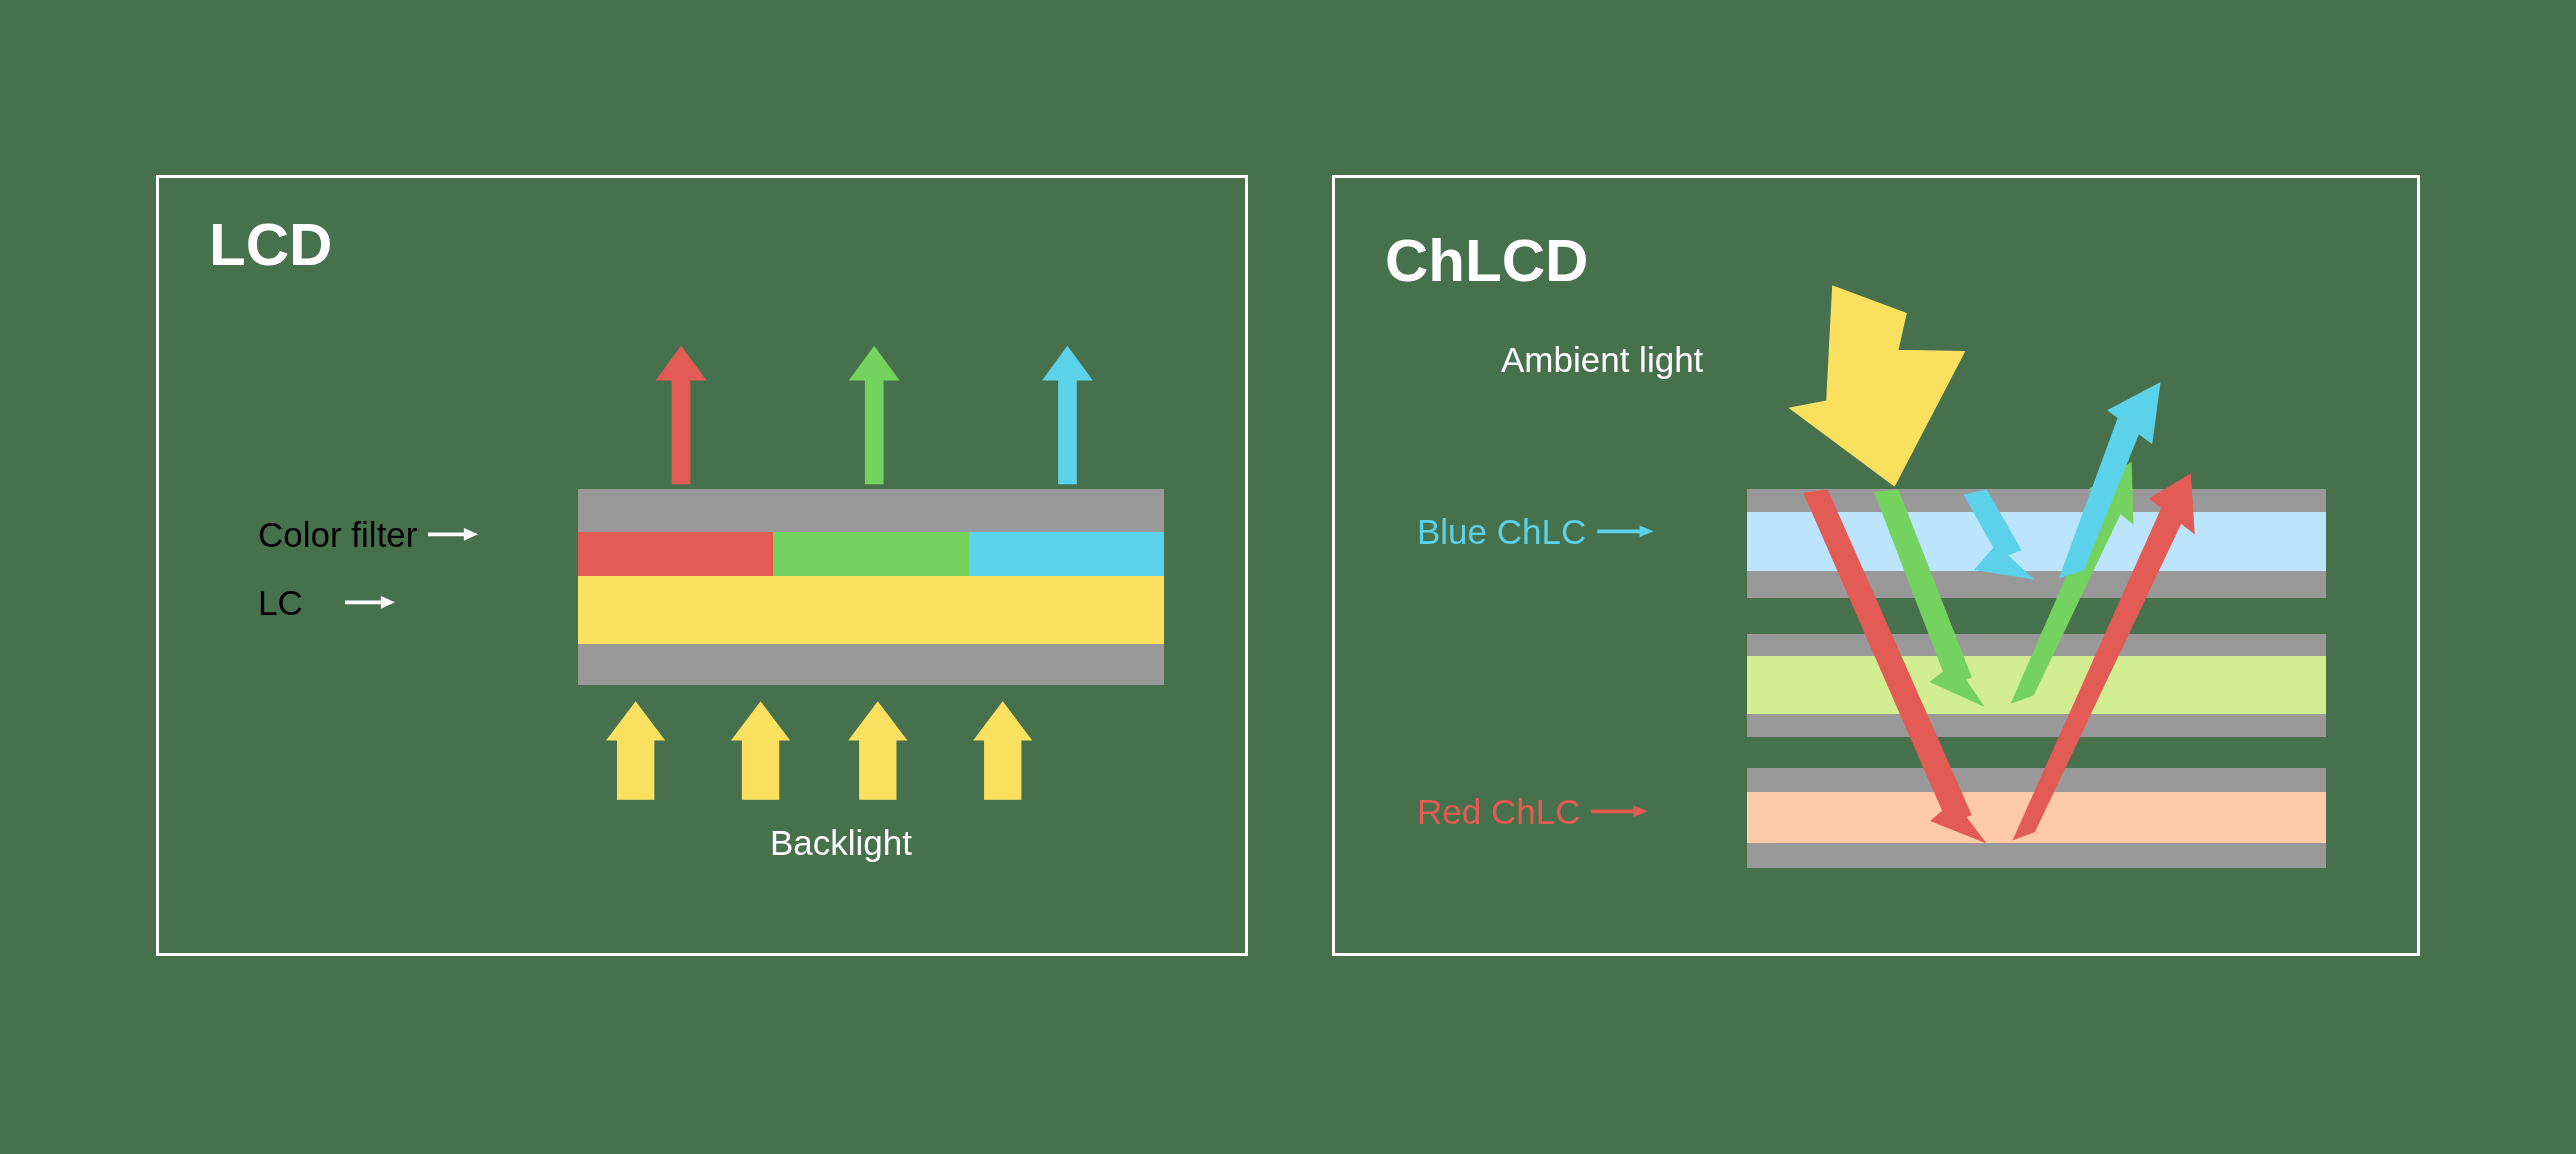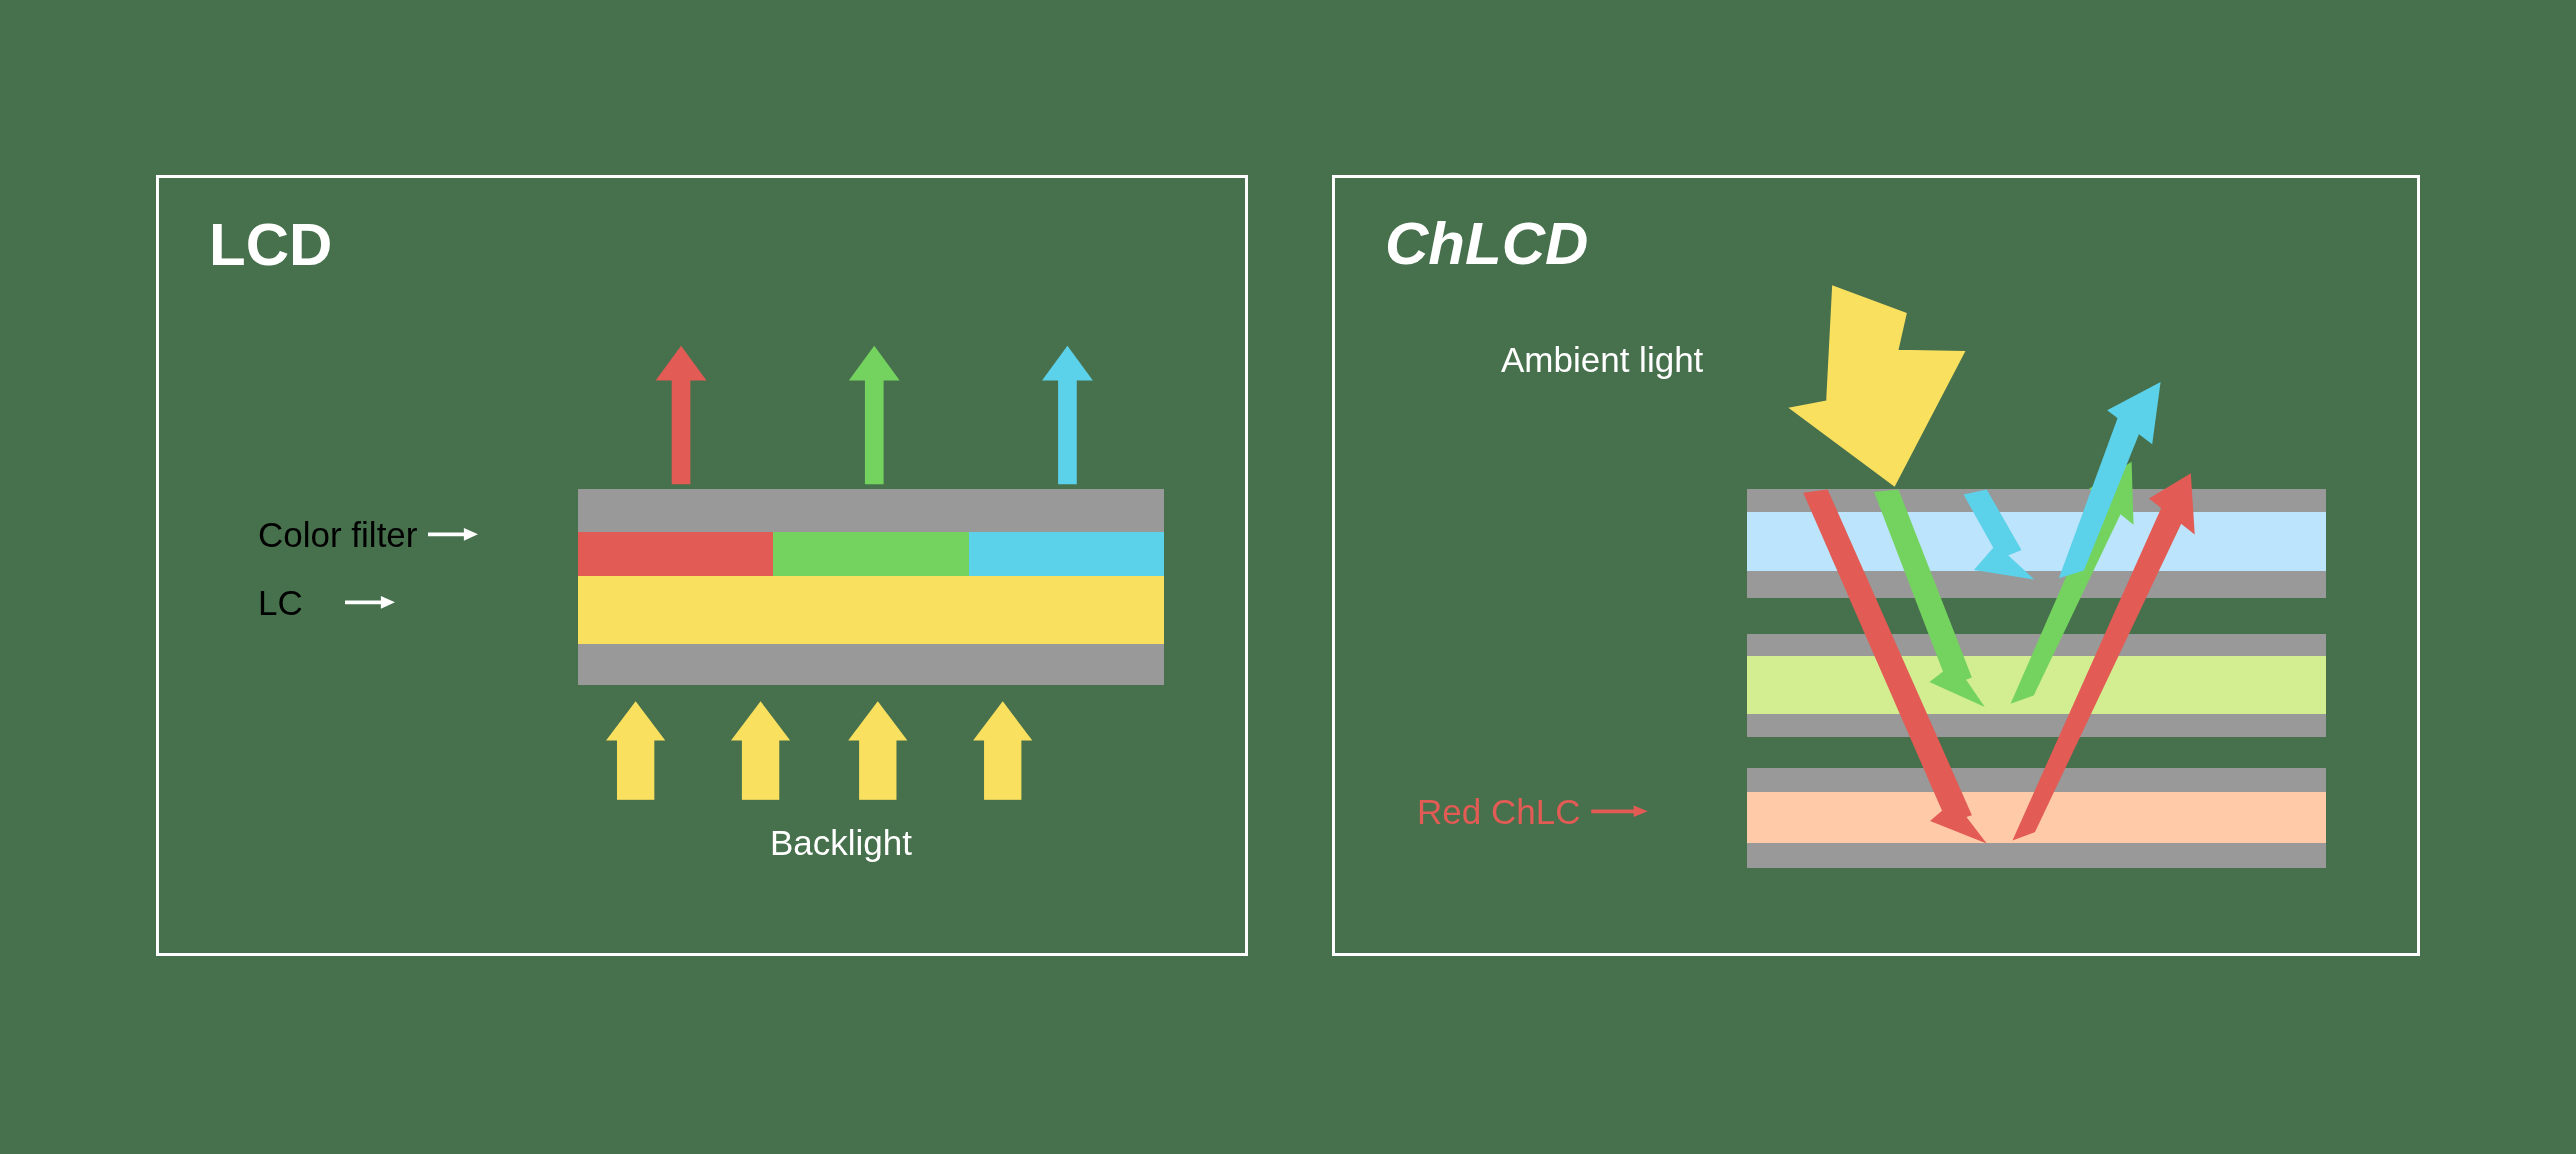--- a/index.html
+++ b/index.html
@@ -25,21 +25,21 @@
 
   .panel-title {
     position: absolute;
     color: #ffffff;
     font-weight: 800;
     font-size: 60px;
     letter-spacing: 0px;
     white-space: nowrap;
   }
   #title-lcd { left: 50px; top: 32px; }
-  #title-chlcd { left: 50px; top: 31px; font-style: italic; }
+  #title-chlcd { left: 50px; top: 48px; }
 
   .stack { position: absolute; }
 
   .band { position: absolute; left: 0; }
   .label-row {
     position: absolute;
     display: flex;
     align-items: center;
     justify-content: flex-start;
     white-space: nowrap;
@@ -179,20 +179,27 @@
     </g>
 
     <g>
       <polygon fill="#5cd1ea" points="3197,898 3236,886 3330,653 3292,639"></polygon>
       <polygon fill="#5cd1ea" points="3355,593 3342,690 3272,637"></polygon>
     </g>
   </svg>
 
   <div class="caption" id="cap-ambient" style="left:1481px; top:340px; color:#ffffff;margin-left:20px;">Ambient light</div>
 
+  <div class="label-row" id="lbl-blue-chlc" style="left:1417px; top:512px; width:325px; height:39px; color:#5cd1ea;">
+    <span class="label-text">Blue ChLC</span>
+    <svg class="lead-arrow" width="57" height="16.7" viewBox="0 0 88 26">
+      <line x1="0" y1="13" x2="70" y2="13" stroke="#5cd1ea" stroke-width="6"></line>
+      <polygon points="88,13 66,4 66,22" fill="#5cd1ea"></polygon>
+    </svg>
+  </div>
 
 
   <div class="label-row" id="lbl-red-chlc" style="left:1417px; top:792px; width:325px; height:39px; color:#e25b54;">
     <span class="label-text">Red ChLC</span>
     <svg class="lead-arrow" width="57" height="16.7" viewBox="0 0 88 26">
       <line x1="0" y1="13" x2="70" y2="13" stroke="#e25b54" stroke-width="6"></line>
       <polygon points="88,13 66,4 66,22" fill="#e25b54"></polygon>
     </svg>
   </div>
 

